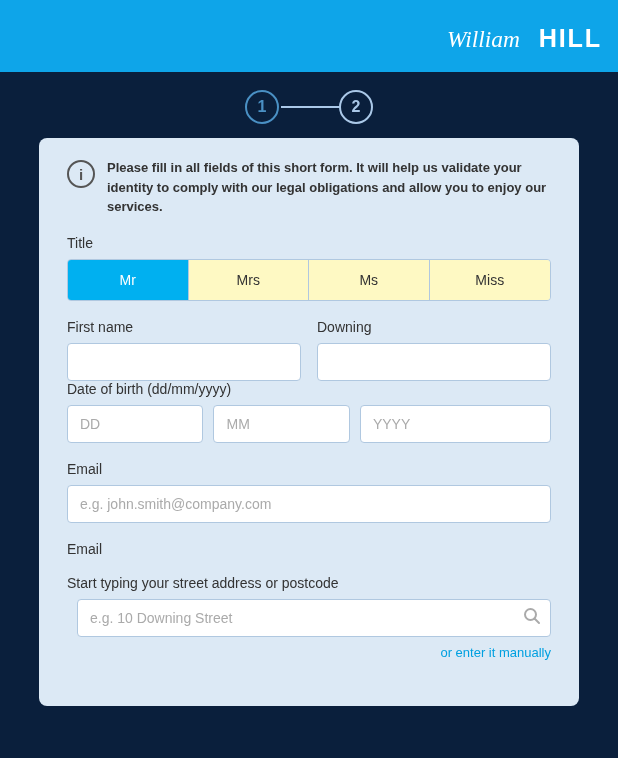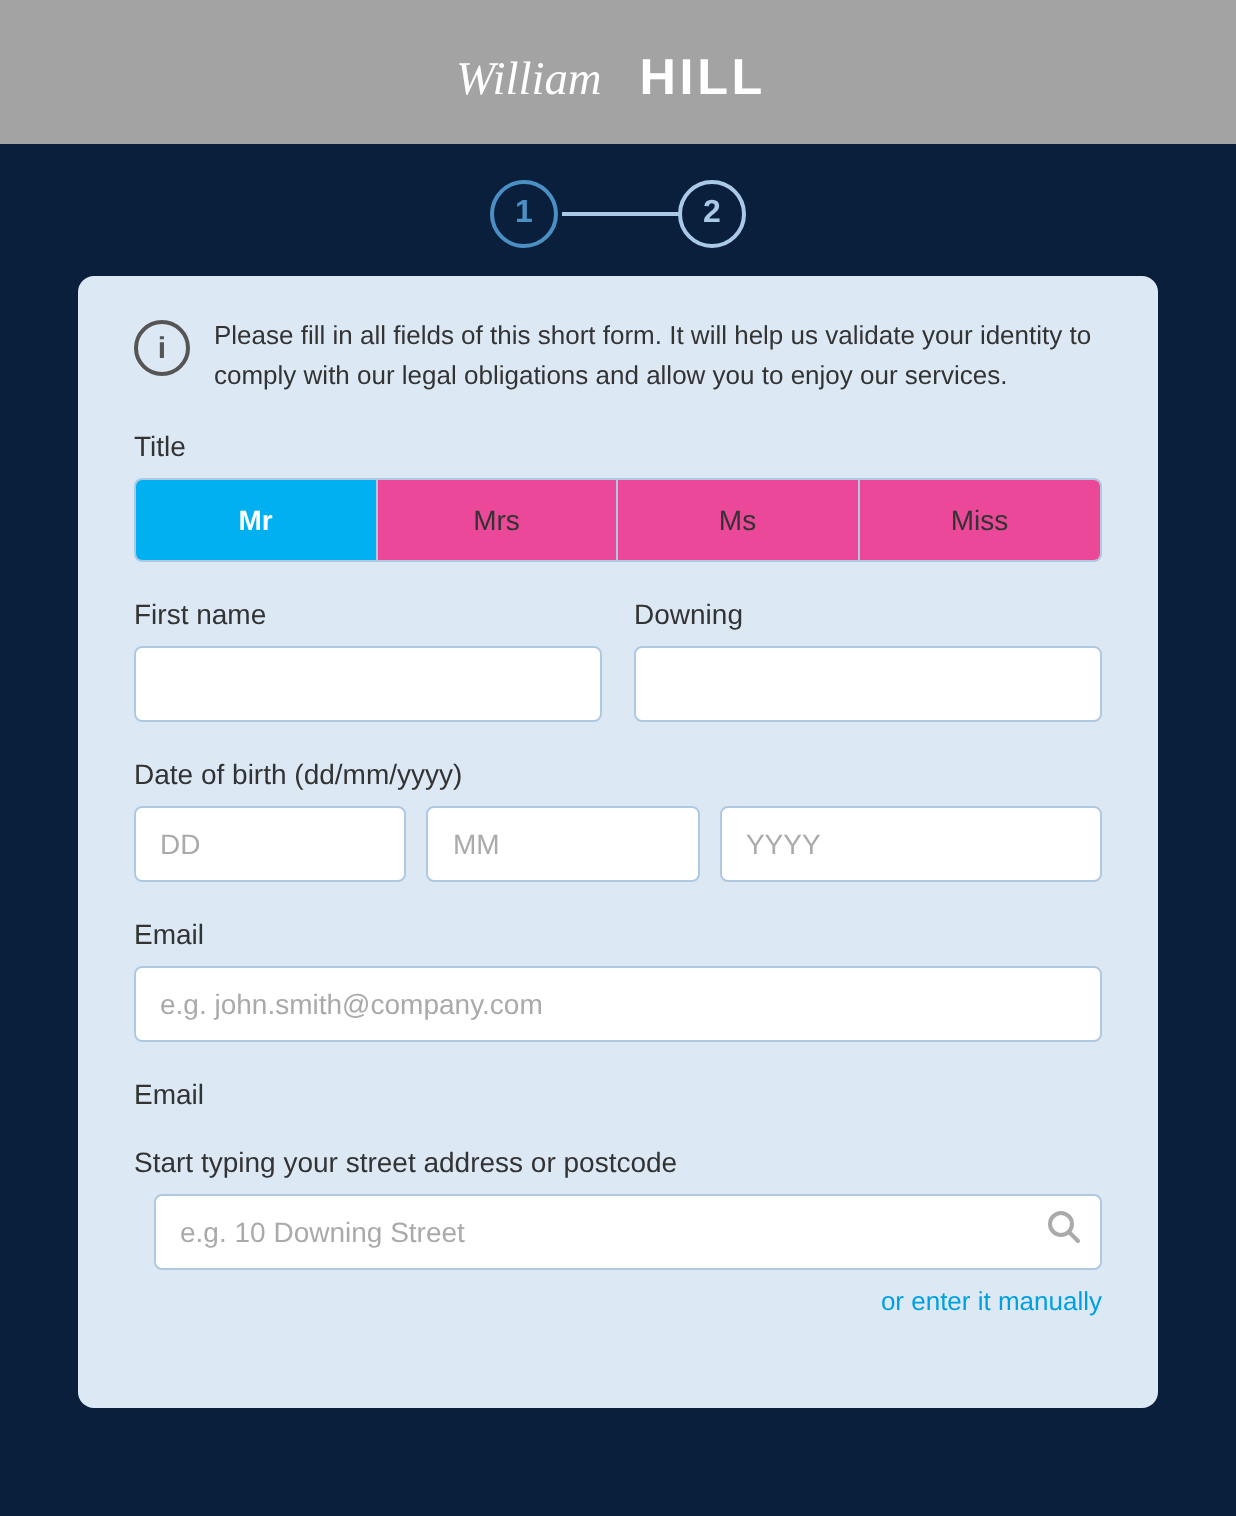--- a/index.html
+++ b/index.html
@@ -10,24 +10,24 @@
       min-height: 758px;
       display: flex;
       flex-direction: column;
       align-items: center;
       padding: 0;
     }
 
     .header {
       width: 100%;
       display: flex;
-      justify-content: center;
+      justify-content: flex-end;
       align-items: center;
       padding: 18px 0 14px 0;
-      background-color: #a3a3a3;
+      background-color: #0ea5e9;
     }
 
     .logo-svg {
       width: 180px;
       height: 40px;
     }
 
     .step-indicator {
       display: flex;
       justify-content: center;
@@ -98,20 +98,21 @@
       font-weight: bold;
       color: #555;
       flex-shrink: 0;
       margin-top: 2px;
     }
 
     .info-text {
       font-size: 13px;
       color: #333;
       line-height: 1.5;
+      font-weight: bold;
     }
 
     .field-label {
       font-size: 14px;
       color: #333;
       margin-bottom: 8px;
       font-weight: normal;
     }
 
     .title-group {
@@ -121,42 +122,40 @@
       margin-bottom: 18px;
       border-radius: 4px;
       overflow: hidden;
       border: 1px solid #b0c8e0;
     }
 
     .title-btn {
       padding: 12px 0;
       font-size: 14px;
       border: none;
-      background: #ec4899;
+      background: #fef9c3;
       color: #333;
       cursor: pointer;
       border-right: 1px solid #b0c8e0;
       font-weight: normal;
     }
 
     .title-btn:last-child {
       border-right: none;
     }
 
     .title-btn.selected {
       background: #00b0f0;
       color: #fff;
-      font-weight: bold;
     }
 
     .name-row {
       display: grid;
       grid-template-columns: 1fr 1fr;
       gap: 16px;
-      margin-bottom: 18px;
     }
 
     .field-group {
       display: flex;
       flex-direction: column;
     }
 
     .text-input {
       background: #fff;
       border: 1px solid #b0c8e0;

